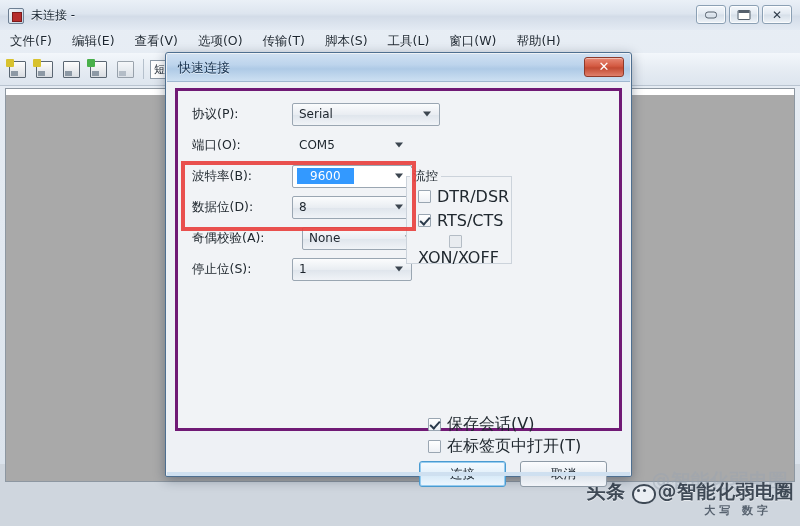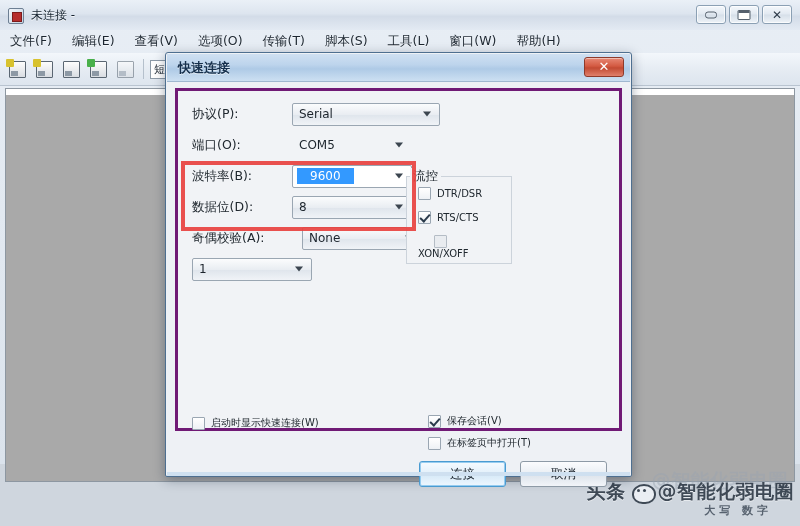--- a/index.html
+++ b/index.html
@@ -149,21 +149,21 @@
     box-shadow:0 3px 12px rgba(20,35,55,.38);
     box-sizing:border-box;
   }
   #dialog-titlebar{
     position:absolute;left:1px;top:1px;width:463px;height:28px;
     background:linear-gradient(180deg,#cfe0f2 0%,#bdd4ec 40%,#aecae6 55%,#cde0f2 100%);
     border-bottom:1px solid #9fb8d0;
     box-sizing:border-box;
   }
   #dialog-title{
-    position:absolute;left:12px;top:6px;font-size:13px;font-weight:bold;
+    position:absolute;left:12px;top:6px;font-size:13px;font-weight:normal;
     color:#16304d;text-shadow:0 1px 0 rgba(255,255,255,.6);
   }
   #dialog-close{
     position:absolute;right:7px;top:4px;width:40px;height:20px;
     border:1px solid #8e3a2b;border-radius:3px;
     background:linear-gradient(180deg,#e78875 0%,#d45a42 45%,#c24a33 55%,#e0806c 100%);
     box-shadow:inset 0 1px 0 rgba(255,255,255,.45);
     color:#ffffff;font-weight:bold;font-size:13px;
     text-align:center;line-height:18px;box-sizing:border-box;
   }
@@ -208,21 +208,21 @@
   
   #flow-group{
     position:absolute;left:228px;top:85px;width:106px;height:88px;
     border:1px solid #ccd3db;background:#f1f3f6;box-sizing:border-box;
   }
   #flow-legend{
     position:absolute;left:232px;top:77px;font-size:12.5px;color:#20282f;
     background:#f1f3f6;padding:0 3px;
   }
   .cbrow{
-    position:absolute;display:flex;align-items:center;font-size:10px;color:#20282f;
+    position:absolute;display:flex;align-items:center;font-size:16px;color:#20282f;
   }
   .cbox{
     width:13px;height:13px;border:1px solid #9aa6b2;
     background:linear-gradient(180deg,#ffffff,#eef1f5);
     margin-right:6px;position:relative;box-sizing:border-box;border-radius:1px;
   }
   .cbox.checked:after{
     content:"";position:absolute;left:3px;top:0px;width:4px;height:8px;
     border:solid #2a3a4b;border-width:0 2px 2px 0;transform:rotate(42deg);
   }
@@ -374,20 +374,21 @@
 
         <div class="form-row" style="left:14px;top:134px;gap:10px;">
           <div class="form-label">奇偶校验(A):</div>
           <div class="combo">
             <span class="cval">None</span>
             <span class="arrow"></span>
           </div>
         </div>
 
         <div class="form-row" style="left:14px;top:165px;">
+          <div class="form-label">停止位(S):</div>
           <div class="combo">
             <span class="cval">1</span>
             <span class="arrow"></span>
           </div>
         </div>
 
         <div id="flow-group"></div>
         <div id="flow-legend">流控</div>
 
         <div class="cbrow" style="left:240px;top:96px;">
@@ -399,24 +400,20 @@
           <span>RTS/CTS</span>
         </div>
         <div class="cbrow" style="left:240px;top:144px;flex-direction:column;">
           <span class="cbox dim"></span>
           <span>XON/XOFF</span>
         </div>
 
 
         <div id="red-box"></div>
 
-        <div class="cbrow" id="startup-row">
-          <span class="cbox"></span>
-          <span>启动时显示快速连接(W)</span>
-        </div>
         <div class="cbrow" id="save-row">
           <span class="cbox checked"></span>
           <span>保存会话(V)</span>
         </div>
         <div class="cbrow" id="tab-row">
           <span class="cbox"></span>
           <span>在标签页中打开(T)</span>
         </div>
 
         <div id="btn-row">

